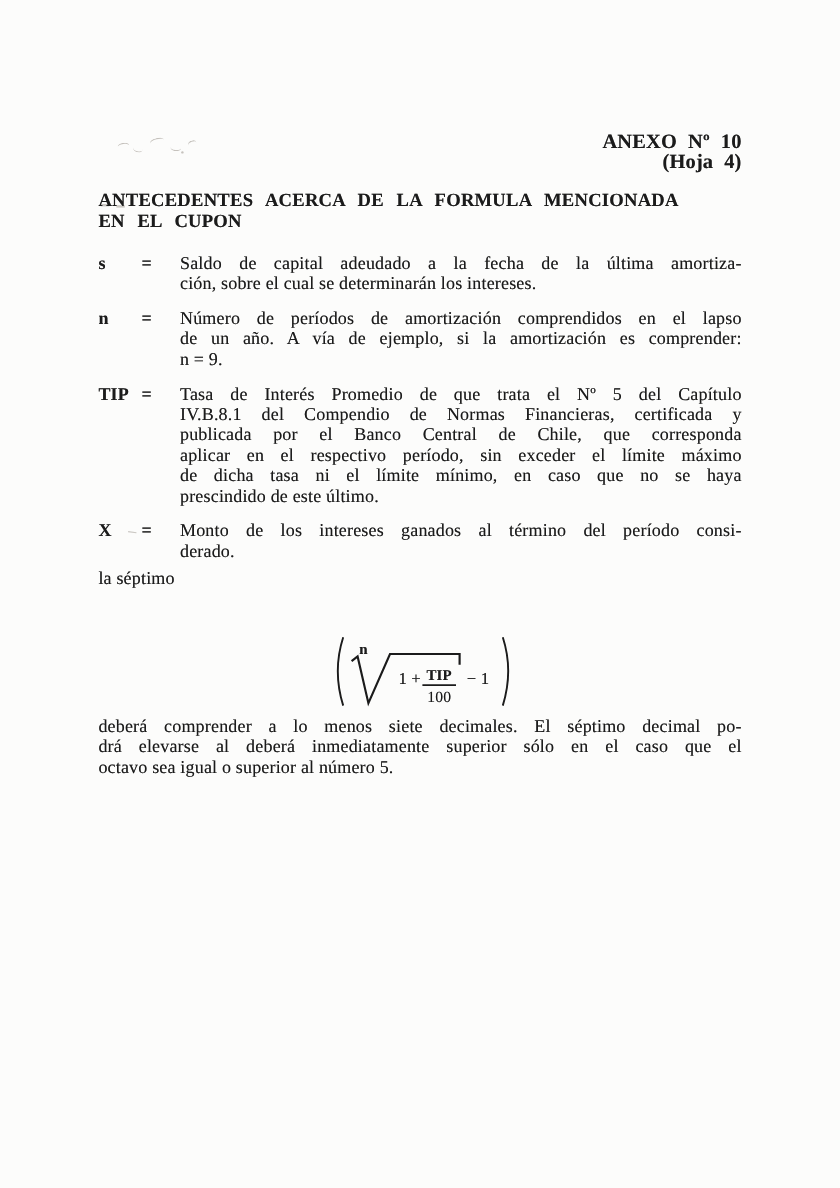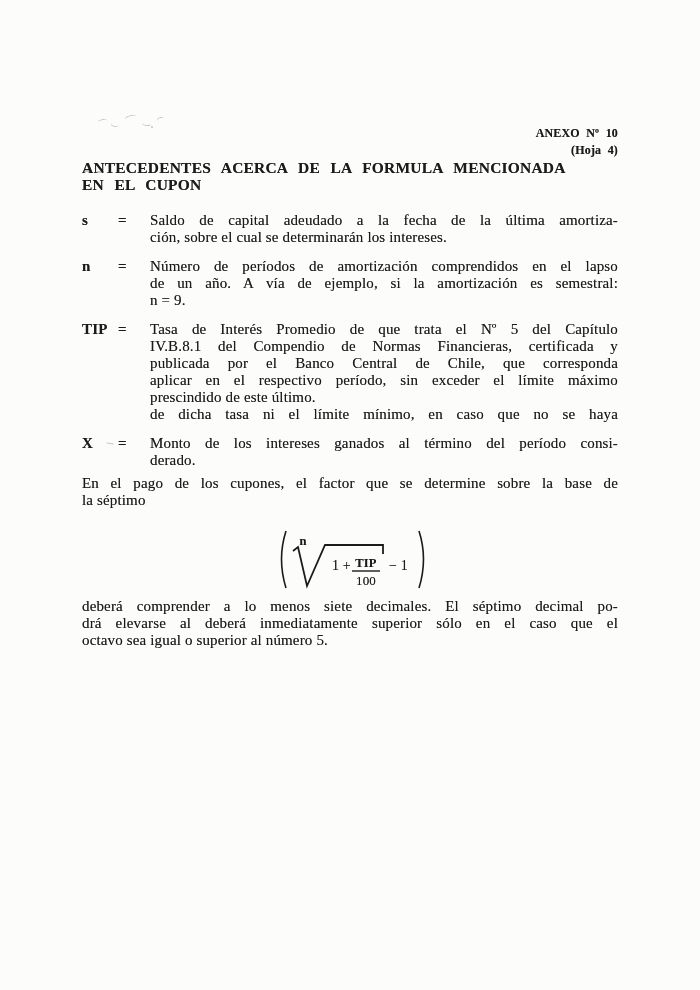--- a/index.html
+++ b/index.html
@@ -15,22 +15,22 @@
     color:var(--ink);
     font-family:"Liberation Serif","DejaVu Serif",serif;
     font-size:15px;
     line-height:17px;
     letter-spacing:0.15px;
     text-shadow:0 0 0.35px rgba(25,25,25,0.55);
     overflow:hidden;
   }
   
   .hdr{
-    position:absolute;top:125px;right:82px;
-    text-align:right;font-weight:bold;font-size:12px;
+    position:absolute;top:109px;right:82px;
+    text-align:right;font-weight:bold;font-size:17px;
     line-height:17px;word-spacing:0.28em;
   }
   
   .title{
     position:absolute;left:82px;top:160px;width:536px;
     font-weight:bold;font-size:15.5px;
     line-height:16.5px;word-spacing:0.42em;letter-spacing:0.2px;
   }
   
   .defs{position:absolute;left:82px;top:212px;width:536px;}
@@ -112,50 +112,49 @@
           <div class="jl">Saldo de capital adeudado a la fecha de la última amortiza-</div>
           <div class="jl jl-last">ción, sobre el cual se determinarán los intereses.</div>
         </div>
     </div>
 
     <div class="def-row">
       <span class="def-term">n</span>
       <span class="def-eq">=</span>
       <div class="def-text">
           <div class="jl">Número de períodos de amortización comprendidos en el lapso</div>
-          <div class="jl">de un año. A vía de ejemplo, si la amortización es semestral:</div>
+          <div class="jl">de un año. A vía de ejemplo, si la amortización es comprender:</div>
           <div class="jl jl-last">n = 9.</div>
         </div>
     </div>
 
     <div class="def-row">
       <span class="def-term">TIP</span>
       <span class="def-eq">=</span>
       <div class="def-text">
           <div class="jl">Tasa de Interés Promedio de que trata el Nº 5 del Capítulo</div>
           <div class="jl">IV.B.8.1 del Compendio de Normas Financieras, certificada y</div>
           <div class="jl">publicada por el Banco Central de Chile, que corresponda</div>
           <div class="jl">aplicar en el respectivo período, sin exceder el límite máximo</div>
+          <div class="jl">de dicha tasa ni el límite mínimo, en caso que no se haya</div>
           <div class="jl jl-last">prescindido de este último.</div>
-          <div class="jl">de dicha tasa ni el límite mínimo, en caso que no se haya</div>
         </div>
     </div>
 
     <div class="def-row">
       <span class="def-term">X</span>
       <span class="def-eq">=</span>
       <div class="def-text">
           <div class="jl">Monto de los intereses ganados al término del período consi-</div>
           <div class="jl jl-last">derado.</div>
         </div>
     </div>
   </div>
 
   <div class="para p-intro">
-      <div class="jl">En el pago de los cupones, el factor que se determine sobre la base de</div>
       <div class="jl jl-last">la séptimo</div>
     </div>
 
   <div class="formula">
     <svg width="158" height="62" viewBox="0 0 158 62">
       <path d="M14 3 Q5 31 14 60" stroke-width="1.6"></path>
       <text x="31" y="17" text-anchor="middle" class="f-bold">n</text>
       <path d="M21 23 L26 19 L35 58 L53 17 L111 17 L111 26" stroke-width="1.8" stroke-linejoin="miter"></path>
       <text x="60" y="42" class="f-body">1 +</text>
       <text x="94" y="39" text-anchor="middle" class="f-bold">TIP</text>

